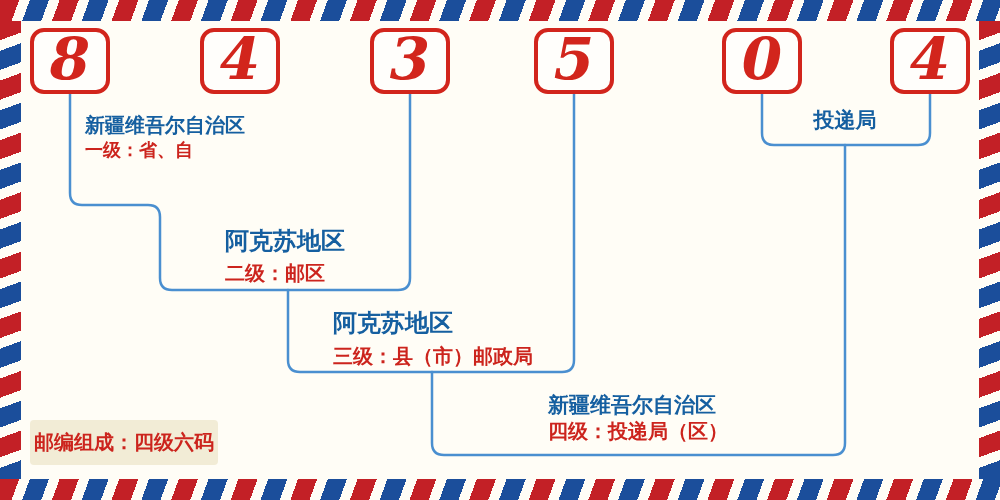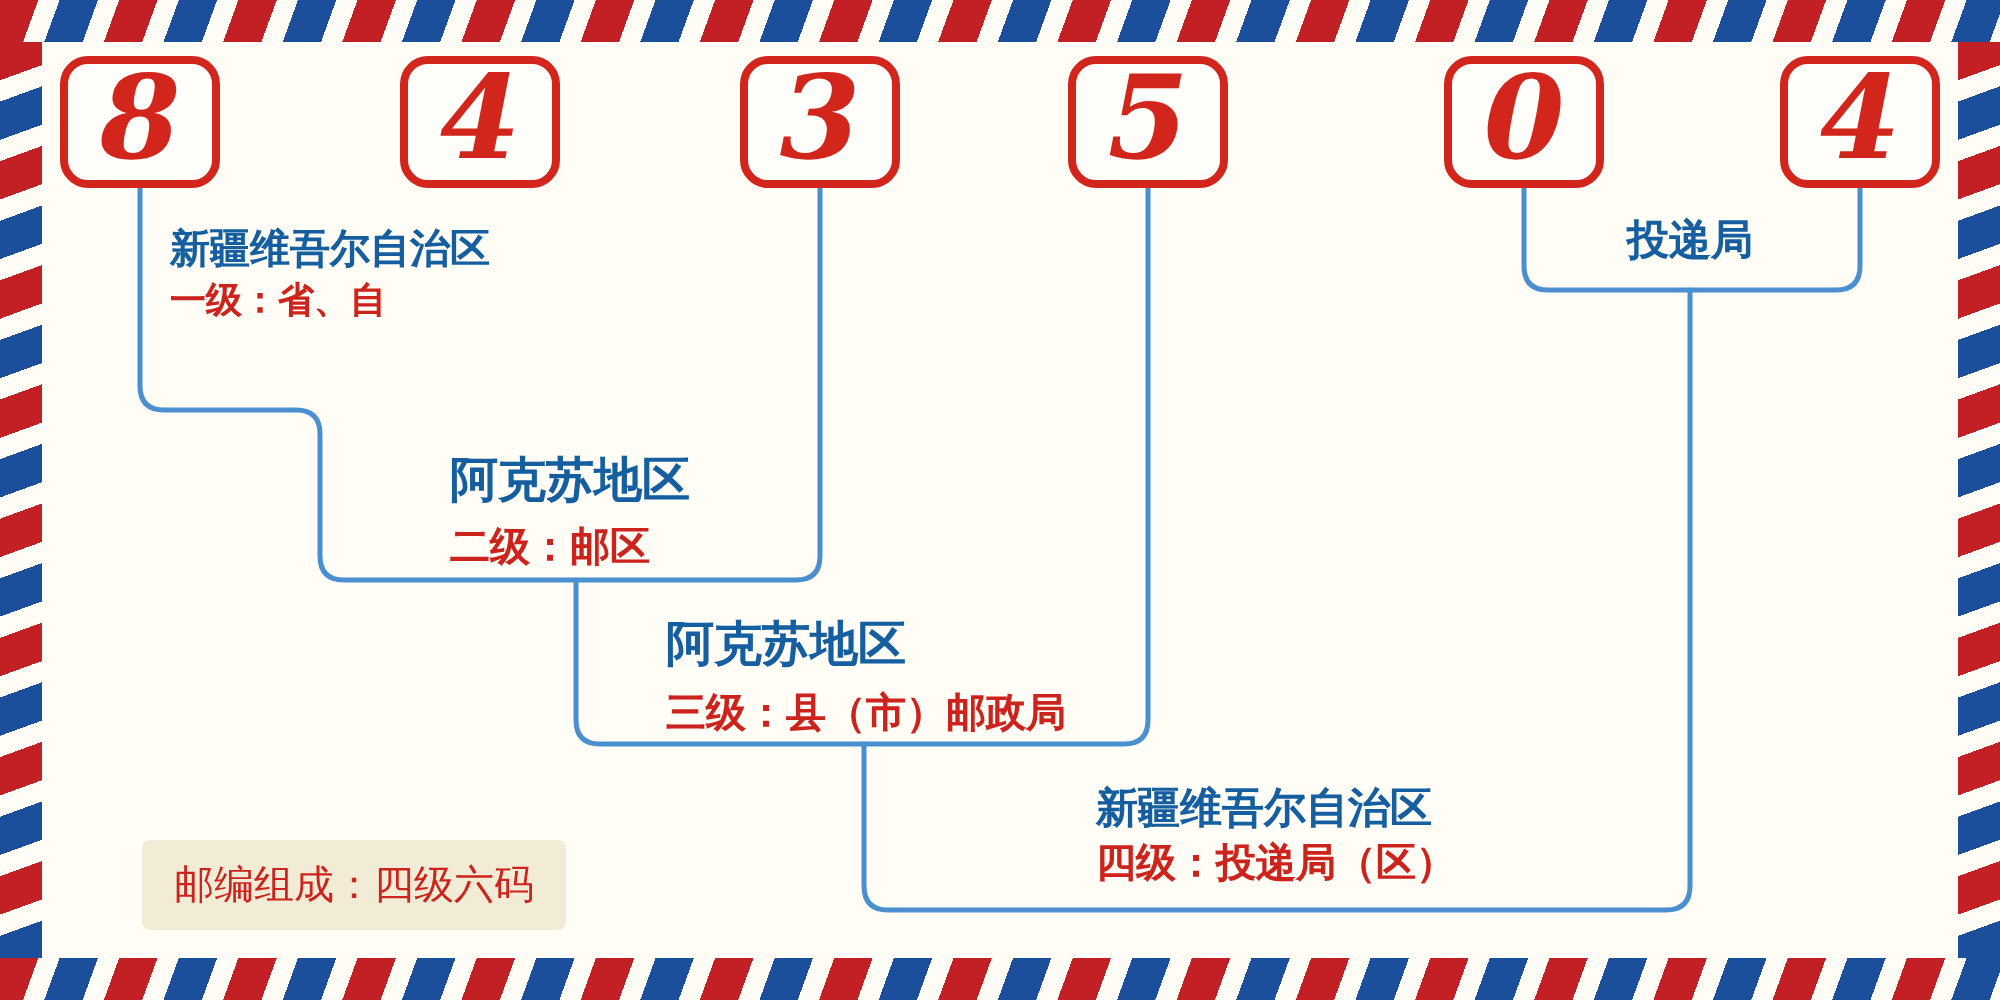--- a/index.html
+++ b/index.html
@@ -100,25 +100,24 @@
     position:absolute;left:845px;top:106px;z-index:2;
     transform:translateX(-50%);
     color:var(--label-blue);font-weight:bold;font-size:21px;
     white-space:nowrap;
   }
   
   .footnote{
     position:absolute;left:30px;top:420px;z-index:2;
     background:var(--note-bg);
     border-radius:4px;
-    padding:9px 16px;
+    padding:9px 4px;
     color:var(--label-red);
-    font-size:20px;font-weight:normal;
+    font-size:20px;font-weight:bold;
     white-space:nowrap;
-    margin-left:41px;
   }
 </style>
 </head>
 <body>
 
 <div class="page">
 
   <div class="edge top"></div>
   <div class="edge bottom"></div>
   <div class="edge left"></div>

